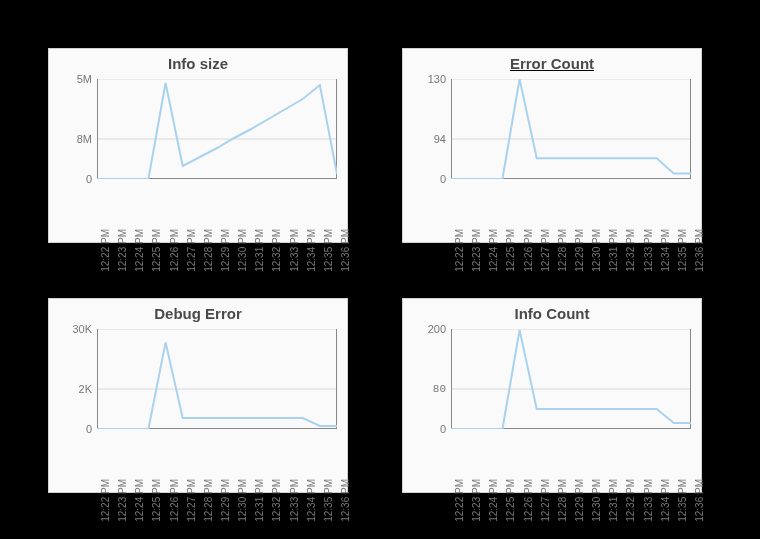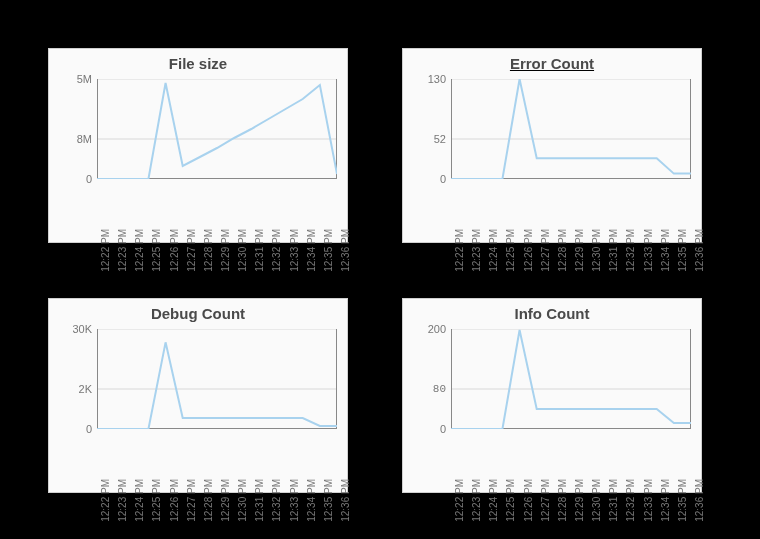--- a/index.html
+++ b/index.html
@@ -81,21 +81,21 @@
     stroke: #a8d2ee;
     stroke-width: 2;
     fill: none;
   }
 </style>
 </head>
 <body>
 
 <div class="wrap" id="wrap">
     <div class="panel" style="left: 48px; top: 48px;">
-      <div class="title">File size</div>
+      <div class="title">Info size</div>
       <div class="ytick" style="top: 130px;">0</div>
       <div class="ytick" style="top: 90px;">8M</div>
       <div class="ytick" style="top: 30px;">5M</div>
       <div class="plot">
         <svg viewBox="0 0 240 100" preserveAspectRatio="none">
           <g class="grid">
             <line x1="0" x2="240" y1="100" y2="100"></line>
             <line x1="0" x2="240" y1="60" y2="60"></line>
             <line x1="0" x2="240" y1="0" y2="0"></line>
           </g>
@@ -121,21 +121,21 @@
         <div class="xtick" style="left: 174.429px; top: 48px;">12:32 PM</div>
         <div class="xtick" style="left: 191.571px; top: 48px;">12:33 PM</div>
         <div class="xtick" style="left: 208.714px; top: 48px;">12:34 PM</div>
         <div class="xtick" style="left: 225.857px; top: 48px;">12:35 PM</div>
         <div class="xtick" style="left: 243px; top: 48px;">12:36 PM</div>
       </div>
     </div>
     <div class="panel" style="left: 402px; top: 48px; text-decoration: underline;">
       <div class="title">Error Count</div>
       <div class="ytick" style="top: 130px;">0</div>
-      <div class="ytick" style="top: 90px;">52</div>
+      <div class="ytick" style="top: 90px;">94</div>
       <div class="ytick" style="top: 30px;">130</div>
       <div class="plot">
         <svg viewBox="0 0 240 100" preserveAspectRatio="none">
           <g class="grid">
             <line x1="0" x2="240" y1="100" y2="100"></line>
             <line x1="0" x2="240" y1="60" y2="60"></line>
             <line x1="0" x2="240" y1="0" y2="0"></line>
           </g>
           <g class="axis">
             <line x1="0.5" y1="0" x2="0.5" y2="100"></line>
@@ -157,21 +157,21 @@
         <div class="xtick" style="left: 140.143px; top: 48px;">12:30 PM</div>
         <div class="xtick" style="left: 157.286px; top: 48px;">12:31 PM</div>
         <div class="xtick" style="left: 174.429px; top: 48px;">12:32 PM</div>
         <div class="xtick" style="left: 191.571px; top: 48px;">12:33 PM</div>
         <div class="xtick" style="left: 208.714px; top: 48px;">12:34 PM</div>
         <div class="xtick" style="left: 225.857px; top: 48px;">12:35 PM</div>
         <div class="xtick" style="left: 243px; top: 48px;">12:36 PM</div>
       </div>
     </div>
     <div class="panel" style="left: 48px; top: 298px;">
-      <div class="title">Debug Count</div>
+      <div class="title">Debug Error</div>
       <div class="ytick" style="top: 130px;">0</div>
       <div class="ytick" style="top: 90px;">2K</div>
       <div class="ytick" style="top: 30px;">30K</div>
       <div class="plot">
         <svg viewBox="0 0 240 100" preserveAspectRatio="none">
           <g class="grid">
             <line x1="0" x2="240" y1="100" y2="100"></line>
             <line x1="0" x2="240" y1="60" y2="60"></line>
             <line x1="0" x2="240" y1="0" y2="0"></line>
           </g>

